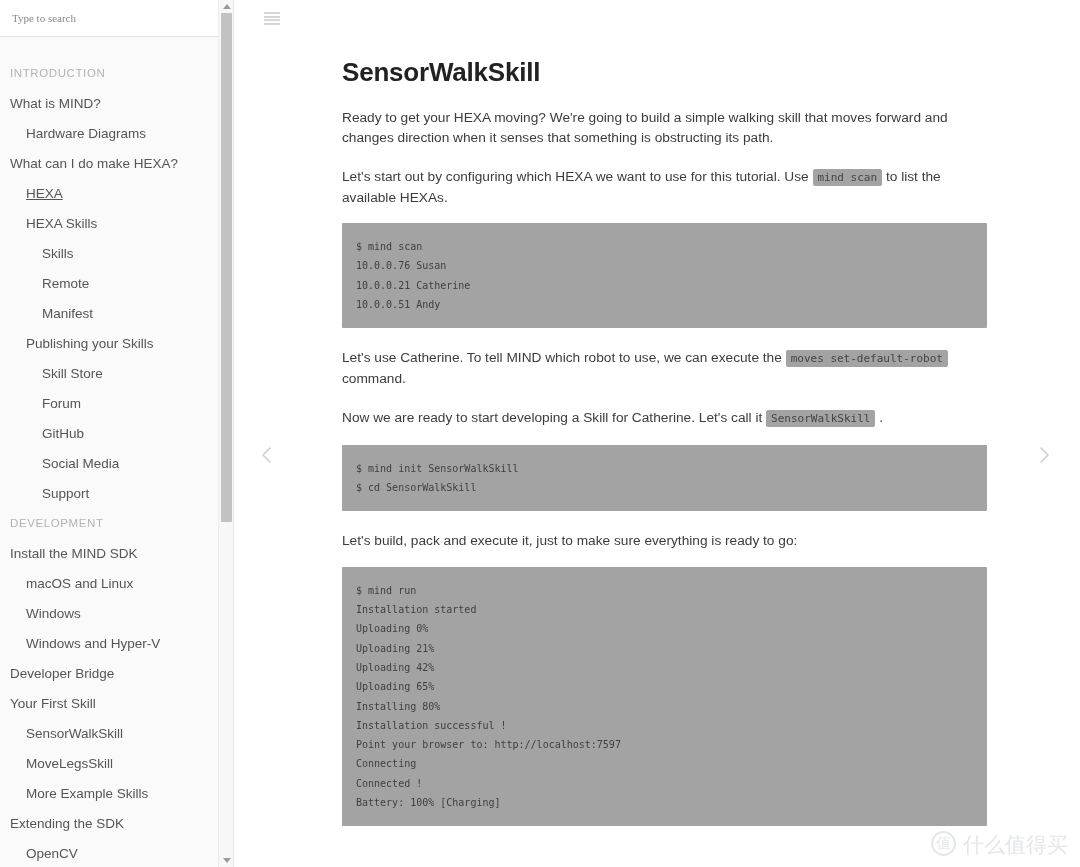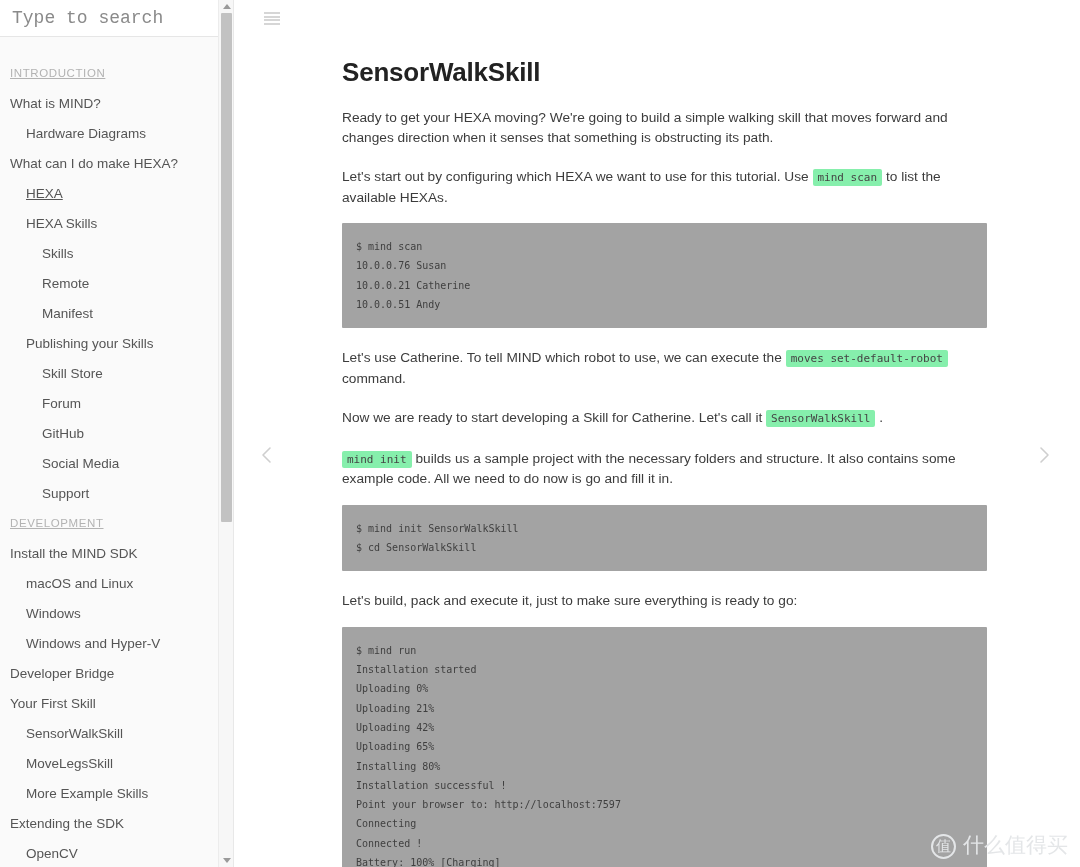--- a/index.html
+++ b/index.html
@@ -27,40 +27,39 @@
     background: #ffffff;
     border-bottom: 1px solid #e6e6e6;
     display: flex;
     align-items: center;
     padding: 0 12px;
   }
   .search-input {
     border: 0;
     outline: 0;
     background: transparent;
-    font-family: Liberation Mono, monospace;
-    font-size: 18px;
+    font-family: Liberation Serif, serif;
+    font-size: 11px;
     color: #888;
     width: 100%;
     padding: 0;
   }
   .search-input::placeholder { color: #8a8a8a; opacity: 1; }
 
   .nav {
     padding-top: 22px;
     height: 830px;
     overflow: hidden;
   }
   .nav-section-title {
     font-size: 11.5px;
     letter-spacing: 0.6px;
     color: #b3b3b3;
     padding: 8px 0 10px 10px;
     text-transform: uppercase;
-    text-decoration: underline;
   }
   .nav-link {
     display: block;
     font-size: 13.5px;
     color: #555555;
     padding: 7px 0 7px 10px;
     line-height: 16px;
     text-decoration: none;
     cursor: pointer;
     white-space: nowrap;
@@ -135,21 +134,21 @@
   }
   p.para {
     font-size: 13.7px;
     line-height: 19.5px;
     color: #3c3c3c;
     margin: 20px 0 0 0;
   }
   code.inline {
     font-family: "DejaVu Sans Mono", monospace;
     font-size: 11px;
-    background: #86efac;
+    background: #a3a3a3;
     color: #444;
     padding: 2px 5px;
     border-radius: 2px;
     white-space: nowrap;
   }
   pre.codeblock {
     background: #a3a3a3;
     margin: 16px 0 0 0;
     padding: 14px 0 14px 14px;
     font-family: "DejaVu Sans Mono", monospace;
@@ -169,21 +168,21 @@
     cursor: pointer;
   }
   .pager.prev { left: 18px; }
   .pager.next { right: 21px; }
   .pager svg { display: block; }
 
   
   .watermark {
     position: absolute;
     right: 12px; bottom: 8px;
-    display: flex; align-items: flex-end; gap: 7px;
+    display: flex; align-items: flex-start; gap: 7px;
     color: #e4e6e8;
     font-size: 21px;
     font-family: "DejaVu Sans", sans-serif;
     user-select: none;
     pointer-events: none;
   }
   .watermark .mark-circle {
     width: 25px; height: 25px;
     border: 2px solid #e4e6e8;
     border-radius: 50%;
@@ -257,21 +256,20 @@
       <h1 class="page-title">SensorWalkSkill</h1>
       <div id="article-body">
           <p class="para"><span>Ready to get your HEXA moving? We're going to build a simple walking skill that moves forward and changes direction when it senses that something is obstructing its path.</span></p>
           <p class="para"><span>Let's start out by configuring which HEXA we want to use for this tutorial. Use </span><code class="inline">mind scan</code><span> to list the available HEXAs.</span></p>
           <pre class="codeblock">$ mind scan
 10.0.0.76 Susan
 10.0.0.21 Catherine
 10.0.0.51 Andy</pre>
           <p class="para"><span>Let's use Catherine. To tell MIND which robot to use, we can execute the </span><code class="inline">moves set-default-robot</code><span> command.</span></p>
           <p class="para"><span>Now we are ready to start developing a Skill for Catherine. Let's call it </span><code class="inline">SensorWalkSkill</code><span> .</span></p>
-          <p class="para"><code class="inline">mind init</code><span> builds us a sample project with the necessary folders and structure. It also contains some example code. All we need to do now is go and fill it in.</span></p>
           <pre class="codeblock">$ mind init SensorWalkSkill
 $ cd SensorWalkSkill</pre>
           <p class="para"><span>Let's build, pack and execute it, just to make sure everything is ready to go:</span></p>
           <pre class="codeblock">$ mind run
 Installation started
 Uploading 0%
 Uploading 21%
 Uploading 42%
 Uploading 65%
 Installing 80%

